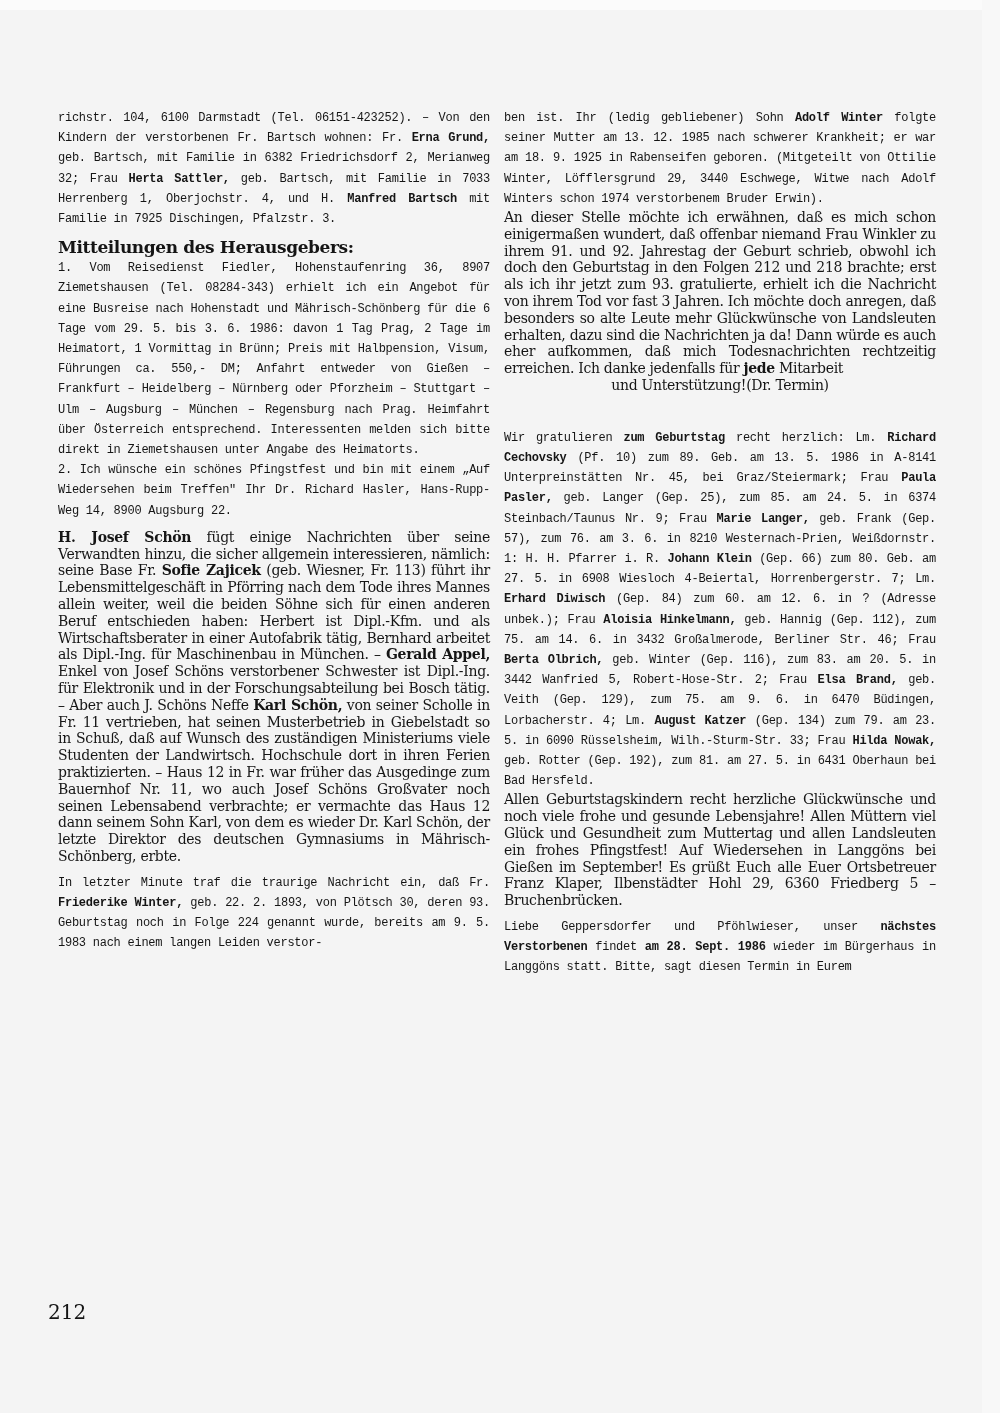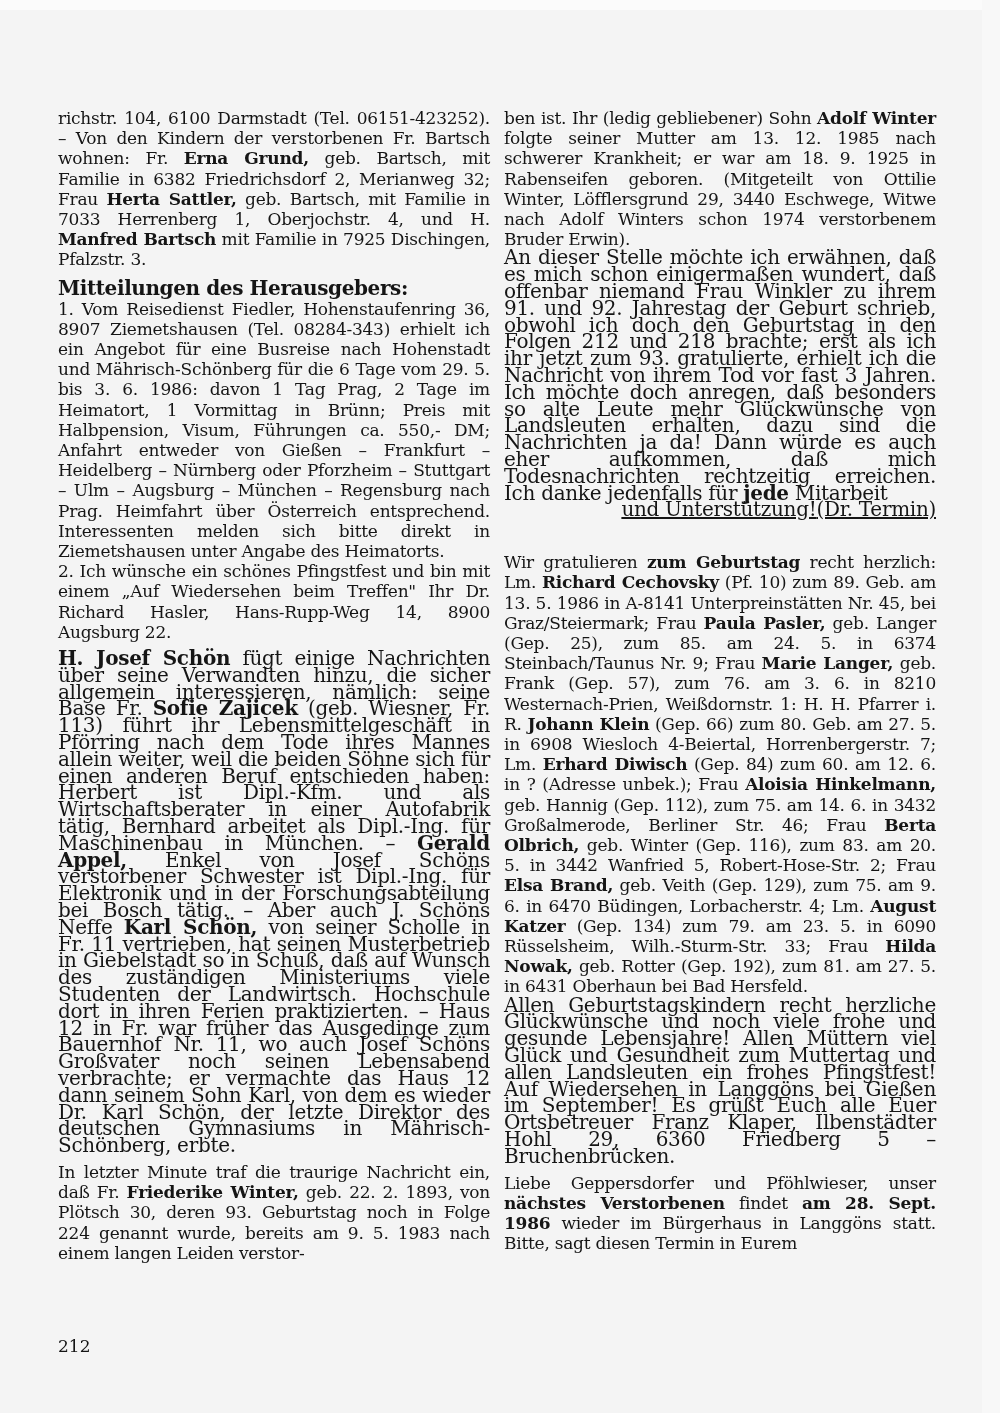--- a/index.html
+++ b/index.html
@@ -21,43 +21,44 @@
   }
   .col {
     position: absolute;
     top: 108px;
     width: 432px;
   }
   .col-left { left: 58px; }
   .col-right { left: 504px; }
   p { margin: 0; text-align: justify; hyphens: manual; }
   .big {
-    font-size: 17px;
+    font-size: 12px;
     line-height: 20.2px;
     letter-spacing: -0.25px;
+    font-family: Liberation Mono, monospace;
   }
   .small {
-    font-size: 20px;
+    font-size: 14px;
     line-height: 16.8px;
     letter-spacing: -0.3px;
   }
   .head {
     font-weight: bold;
-    font-size: 20px;
+    font-size: 17px;
     line-height: 21px;
     letter-spacing: -0.4px;
   }
   b { font-weight: bold; }
   .gap-s { height: 4px; }
   .gap-m { height: 8px; }
   .gap-l { height: 30px; }
-  .sig-row { display: flex; justify-content: flex-end; text-decoration: underline; }
+  .sig-row { display: flex; justify-content: center; }
   .page-number {
-    position: absolute; left: 58px; top: 1300px;
-    font-size: 17px; font-family: "DejaVu Serif", serif; margin-top: 36px;
+    position: absolute; left: 48px; top: 1300px;
+    font-size: 20px; font-family: "DejaVu Serif", serif;
   }
 </style>
 </head>
 <body>
 
 <div class="page-edge-top"></div>
 <div class="page-edge-right"></div>
 
 <div class="col col-left">
   <p class="big">richstr. 104, 6100 Darmstadt (Tel. 06151-423252). – Von den Kindern der verstorbenen Fr. Bartsch wohnen: Fr. <b>Erna Grund,</b> geb. Bartsch, mit Familie in 6382 Friedrichsdorf 2, Merianweg 32; Frau <b>Herta Sattler,</b> geb. Bartsch, mit Familie in 7033 Herrenberg 1, Oberjochstr. 4, und H. <b>Manfred Bartsch</b> mit Familie in 7925 Dischingen, Pfalzstr. 3.</p>

